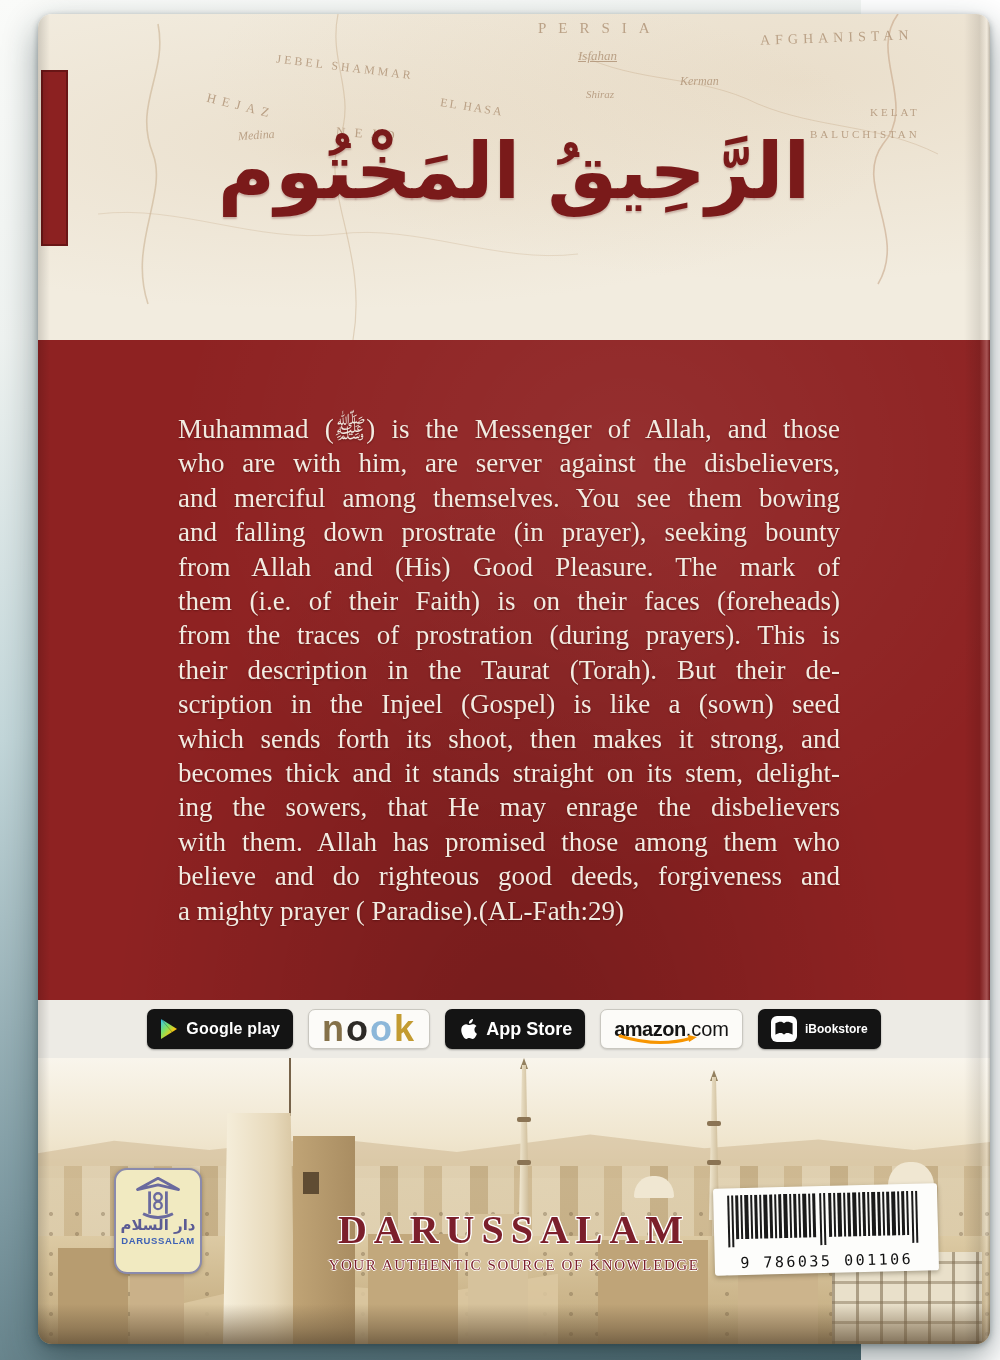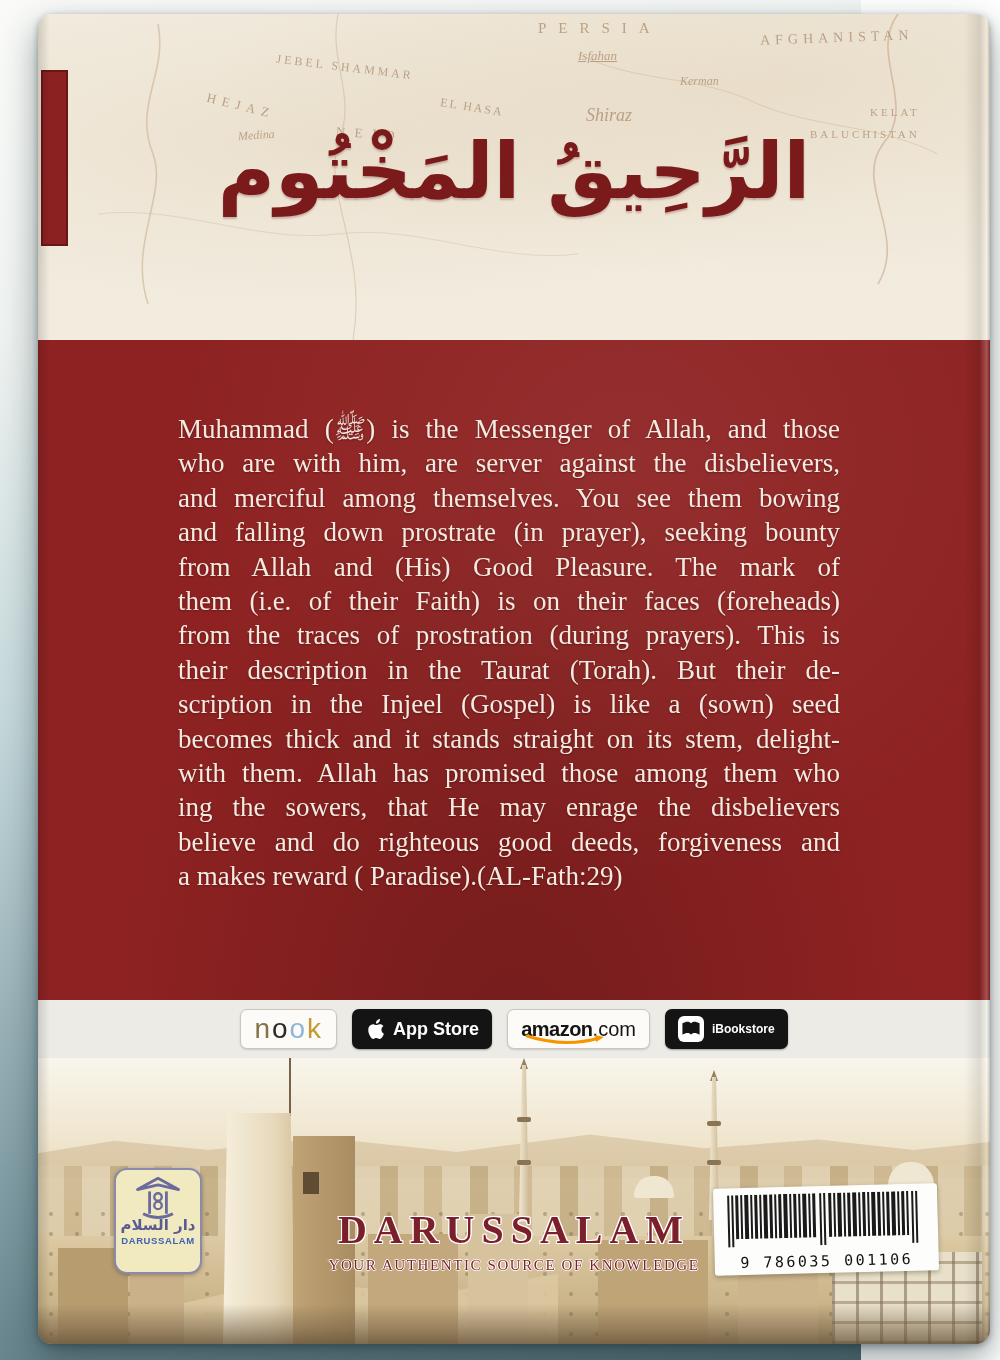--- a/index.html
+++ b/index.html
@@ -37,21 +37,21 @@
   .q-line{display:block;width:100%;text-align:justify;text-align-last:justify;}
   .q-line.last{text-align-last:left;}
 
   
   .badge-strip{position:relative;width:100%;height:58px;background:#edebe5;
     display:flex;align-items:center;justify-content:center;gap:15px;}
   .badge{height:40px;border-radius:7px;display:flex;align-items:center;padding:0 13px;gap:8px;box-sizing:border-box;}
   .badge.dark{background:#141414;color:#fff;box-shadow:0 1px 2px rgba(0,0,0,.35);}
   .badge.light{background:#fcfbf8;border:1px solid #c9c7c0;color:#1c1c1c;box-shadow:0 1px 2px rgba(0,0,0,.15);}
   .gp-label{font-size:16px;font-weight:bold;letter-spacing:.2px;}
-  .nook-word{font-size:28px;font-weight:normal;letter-spacing:2px;line-height:1;}
+  .nook-word{font-size:36px;font-weight:bold;letter-spacing:2px;line-height:1;}
   .nook-n{color:#857149;} .nook-o1{color:#2d2a26;} .nook-o2{color:#8cb7d9;} .nook-k{color:#c39b31;}
   .as-label{font-size:18px;font-weight:bold;}
   .amazon-wrap{position:relative;display:flex;align-items:baseline;}
   .am-bold{font-size:20px;font-weight:bold;color:#141414;letter-spacing:-.5px;}
   .am-rest{font-size:20px;color:#141414;}
   .am-smile{position:absolute;left:4px;bottom:-7px;width:84px;height:14px;}
   .ib-icon{width:26px;height:26px;background:#fff;border-radius:6px;display:flex;align-items:center;justify-content:center;}
   .ib-label{font-size:12px;font-weight:bold;}
 
   
@@ -121,21 +121,21 @@
       <svg class="map-lines" viewBox="0 0 952 326" preserveAspectRatio="none">
         <path d="M120 10 C130 60,95 90,115 140 C130 180,90 230,110 290" fill="none" stroke="#c7ad8c" stroke-width="1.6" opacity=".55"></path>
         <path d="M300 0 C290 50,320 80,300 130 C285 180,330 240,315 326" fill="none" stroke="#c7ad8c" stroke-width="1.2" opacity=".45"></path>
         <path d="M860 0 C830 40,880 90,845 130 C815 170,870 220,840 270" fill="none" stroke="#c09a7a" stroke-width="1.6" opacity=".5"></path>
         <path d="M540 40 C600 70,660 60,720 90 C780 115,840 110,900 140" fill="none" stroke="#c7ad8c" stroke-width="1" opacity=".4"></path>
         <path d="M60 200 C140 190,220 230,300 220 C380 210,460 250,540 240" fill="none" stroke="#cbb392" stroke-width="1" opacity=".35"></path>
       </svg>
       <span class="map-label" style="left:500px;top:6px;font-size:15px;letter-spacing:12px;">PERSIA</span>
       <span class="map-label" style="left:540px;top:34px;font-size:13px;font-style:italic;text-decoration:underline;">Isfahan</span>
       <span class="map-label" style="left:722px;top:16px;font-size:14px;letter-spacing:5px;transform:rotate(-2deg);">AFGHANISTAN</span>
-      <span class="map-label" style="left:548px;top:91px;font-size:18px;font-style:italic;">Shiraz</span>
+      <span class="map-label" style="left:548px;top:74px;font-size:11px;font-style:italic;">Shiraz</span>
       <span class="map-label" style="left:642px;top:60px;font-size:12px;font-style:italic;">Kerman</span>
       <span class="map-label" style="left:832px;top:92px;font-size:11px;letter-spacing:3px;">KELAT</span>
       <span class="map-label" style="left:772px;top:114px;font-size:11px;letter-spacing:3px;">BALUCHISTAN</span>
       <span class="map-label" style="left:238px;top:46px;font-size:12px;letter-spacing:3px;transform:rotate(7deg);">JEBEL SHAMMAR</span>
       <span class="map-label" style="left:168px;top:84px;font-size:13px;letter-spacing:6px;transform:rotate(14deg);">HEJAZ</span>
       <span class="map-label" style="left:200px;top:114px;font-size:12px;font-style:italic;transform:rotate(-4deg);">Medina</span>
       <span class="map-label" style="left:298px;top:112px;font-size:13px;letter-spacing:9px;transform:rotate(4deg);">NEJD</span>
       <span class="map-label" style="left:402px;top:86px;font-size:12px;letter-spacing:2px;transform:rotate(9deg);">EL HASA</span>
       <div class="spine-red"></div>
       <h1 class="arabic-title" dir="rtl">الرَّحِيقُ المَخْتُوم</h1>
@@ -145,30 +145,46 @@
       <div class="quote-text">
           <div class="q-line">Muhammad (ﷺ) is the Messenger of  Allah, and those</div>
           <div class="q-line">who are with him, are server against the disbelievers,</div>
           <div class="q-line">and merciful among themselves. You see them bowing</div>
           <div class="q-line">and falling down prostrate (in prayer), seeking bounty</div>
           <div class="q-line">from Allah and (His) Good Pleasure. The mark of</div>
           <div class="q-line">them (i.e. of their Faith) is on their faces (foreheads)</div>
           <div class="q-line">from the traces of prostration (during prayers). This is</div>
           <div class="q-line">their description in the Taurat (Torah). But their de-</div>
           <div class="q-line">scription in the Injeel (Gospel) is like a (sown) seed</div>
+          <div class="q-line">which sends forth its shoot, then makes it strong, and</div>
           <div class="q-line">becomes thick and it stands straight on its stem, delight-</div>
+          <div class="q-line">ing the sowers, that He may enrage the disbelievers</div>
           <div class="q-line">with them. Allah has promised those among them who</div>
-          <div class="q-line">ing the sowers, that He may enrage the disbelievers</div>
           <div class="q-line">believe and do righteous good deeds, forgiveness and</div>
-          <div class="q-line last">a makes reward ( Paradise).(AL-Fath:29)</div>
+          <div class="q-line last">a mighty prayer ( Paradise).(AL-Fath:29)</div>
         </div>
     </section>
 
     <section class="badge-strip">
 
+      <div class="badge dark">
+        <svg width="18" height="20" viewBox="0 0 18 20">
+          <defs>
+            <linearGradient id="gpg" x1="0" y1="0" x2="1" y2="1">
+              <stop offset="0" stop-color="#35c3f3"></stop>
+                <stop offset=".4" stop-color="#81e060"></stop>
+              <stop offset=".7" stop-color="#fcc60e"></stop>
+                <stop offset="1" stop-color="#f23b52"></stop>
+            </linearGradient>
+          </defs>
+          <polygon points="1,0 17,10 1,20" fill="url(#gpg)"></polygon>
+          <line x1="1" y1="0" x2="12" y2="13" stroke="rgba(0,0,0,.25)" stroke-width="1"></line>
+        </svg>
+        <span class="gp-label">Google play</span>
+      </div>
 
       <div class="badge light">
         <span class="nook-word"><span class="nook-n">n</span><span class="nook-o1">o</span><span class="nook-o2">o</span><span class="nook-k">k</span></span>
       </div>
 
       <div class="badge dark">
         <svg width="20" height="24" viewBox="0 0 20 24">
           <path fill="#fff" d="M16.4 12.8c0-2.4 2-3.6 2.1-3.7-1.1-1.7-2.9-1.9-3.5-1.9-1.5-.2-2.9.9-3.7.9-.8 0-1.9-.9-3.2-.9-1.6 0-3.1 1-4 2.4-1.7 3-.4 7.4 1.2 9.8.8 1.2 1.8 2.5 3 2.5 1.2-.1 1.7-.8 3.1-.8s1.9.8 3.2.8c1.3 0 2.2-1.2 3-2.4.9-1.4 1.3-2.7 1.3-2.8-.1 0-2.5-1-2.5-3.9z"></path>
           <path fill="#fff" d="M13.9 5.3c.7-.8 1.1-2 1-3.2-1 0-2.2.7-2.9 1.5-.6.7-1.2 1.9-1 3 1.1.1 2.2-.5 2.9-1.3z"></path>
         </svg>

